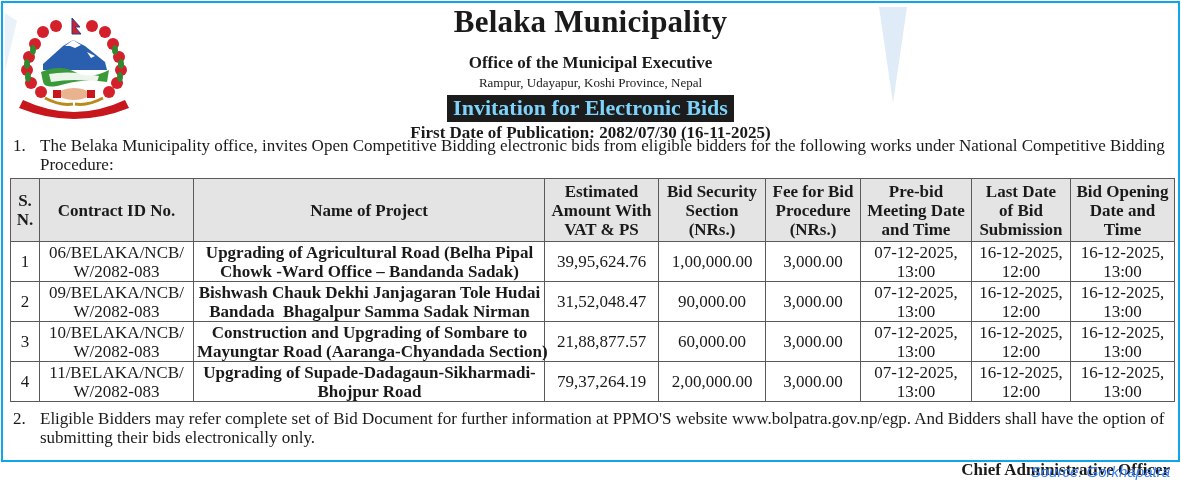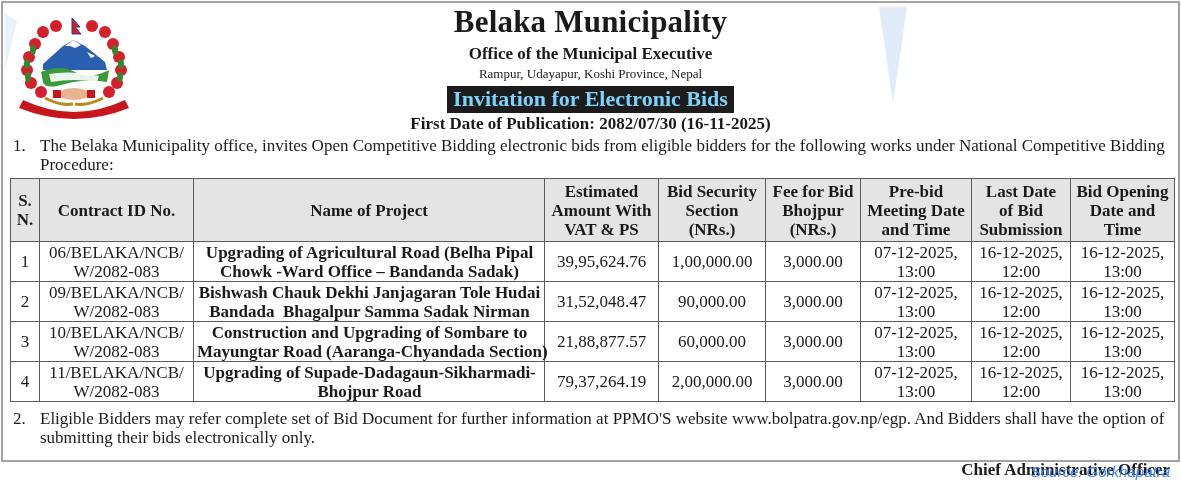--- a/index.html
+++ b/index.html
@@ -1,40 +1,40 @@
 <!DOCTYPE html>
 <html><head>
 <meta charset="utf-8">
 <style>
   * { box-sizing: border-box; margin: 0; padding: 0; }
   html, body { width: 1181px; height: 486px; background: #ffffff; overflow: hidden; }
   body { font-family: "Liberation Serif", "DejaVu Serif", serif; color: #1a1a1a; position: relative; }
 
   .notice {
     position: absolute; left: 1px; top: 1px; width: 1179px; height: 461px;
-    border: 2px solid #a3a3a3; background: #fff;
+    border: 2px solid #0ea5e9; background: #fff;
   }
   .watermark-shape {
     position: absolute; left: 876px; top: 4px; width: 0; height: 0;
     border-left: 14px solid transparent; border-right: 14px solid transparent;
     border-top: 96px solid #dbe9f6; opacity: 0.9;
   }
   .watermark-shape2 {
     position: absolute; left: 2px; top: 10px; width: 0; height: 0;
     border-top: 8px solid transparent; border-bottom: 50px solid transparent;
     border-left: 12px solid #e3eef8; opacity: 0.8;
   }
 
   
   .emblem { position: absolute; left: 12px; top: 9px; width: 118px; height: 108px; }
 
   
   .header { position: absolute; left: 0; top: 3px; width: 100%; text-align: center; }
   .title { font-size: 31px; font-weight: bold; line-height: 32px; letter-spacing: 0.2px; }
-  .subtitle { font-size: 17px; font-weight: bold; line-height: 18px; margin-top: 7px; }
+  .subtitle { font-size: 17px; font-weight: bold; line-height: 18px; margin-top: 16px; }
   .address { font-size: 13px; line-height: 20px; margin-top: 1px; }
   .banner-wrap { margin-top: 2px; line-height: 0; }
   .banner {
     display: inline-block; background: #1c1c1c; color: #7dd3fc; font-size: 22px; font-weight: bold;
     line-height: 26px; padding: 0 6px 1px 6px;
   }
   .pubdate { font-size: 17px; font-weight: bold; line-height: 20px; margin-top: 1px; }
 
   
   .para { position: absolute; left: 10px; font-size: 17px; line-height: 19px; }
@@ -161,21 +161,21 @@
           <div>Amount With</div>
           <div>VAT &amp; PS</div>
         </th>
         <th>
           <div>Bid Security</div>
           <div>Section</div>
           <div>(NRs.)</div>
         </th>
         <th>
           <div>Fee for Bid</div>
-          <div>Bhojpur</div>
+          <div>Procedure</div>
           <div>(NRs.)</div>
         </th>
         <th>
           <div>Pre-bid</div>
           <div>Meeting Date</div>
           <div>and Time</div>
         </th>
         <th>
           <div>Last Date</div>
           <div>of Bid</div>

